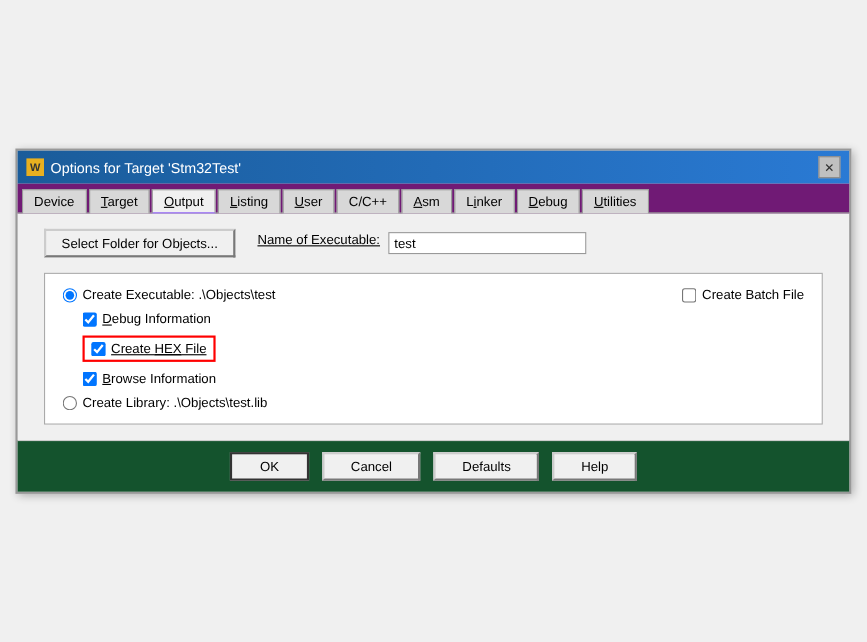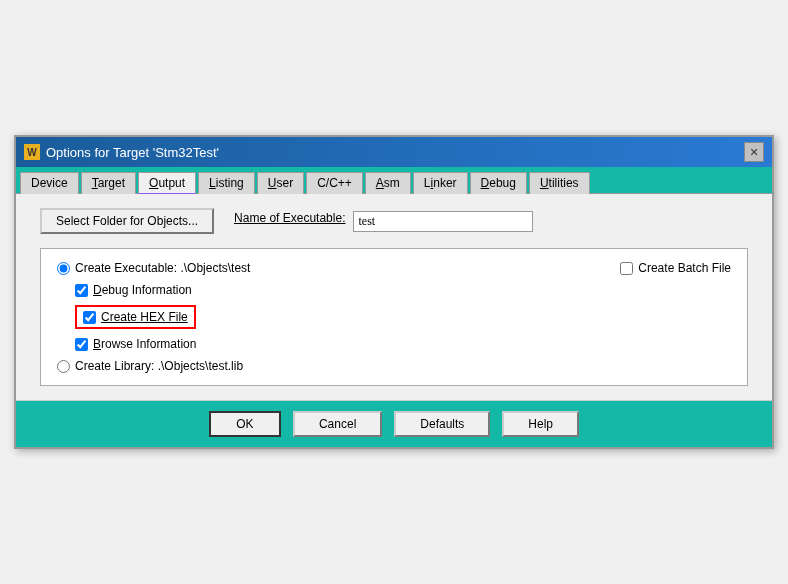--- a/index.html
+++ b/index.html
@@ -57,21 +57,21 @@
       background: #c0c0c0;
       border: 1px solid #888;
       cursor: pointer;
       display: flex;
       align-items: center;
       justify-content: center;
       font-size: 11px;
       color: #333;
     }
     .tab-bar {
-      background: #14b8a6;
+      background: #701a75;
       border-bottom: 1px solid #999;
       display: flex;
       padding: 4px 4px 0 4px;
       gap: 2px;
     }
     .tab {
       padding: 3px 10px;
       border: 1px solid #999;
       border-bottom: none;
       background: #d8d8d8;
@@ -113,21 +113,20 @@
     }
     .name-executable-label span {
       text-decoration: underline;
     }
     .name-executable-input {
       border: 1px solid #999;
       padding: 2px 4px;
       font-size: 12px;
       width: 180px;
       background: white;
-      font-family: Liberation Serif, serif;
     }
     .options-group {
       border: 1px solid #aaa;
       padding: 12px 16px;
       background: white;
       position: relative;
     }
     .option-row {
       display: flex;
       align-items: center;
@@ -170,21 +169,21 @@
     }
     .sub-option {
       margin-left: 18px;
     }
     .bottom-bar {
       padding: 10px 16px;
       display: flex;
       justify-content: center;
       gap: 12px;
       border-top: 1px solid #ccc;
-      background: #14b8a6;
+      background: #14532d;
     }
     .bottom-btn {
       padding: 4px 24px;
       border: 2px outset #ccc;
       background: #f0f0f0;
       cursor: pointer;
       font-size: 12px;
       min-width: 72px;
     }
     .bottom-btn.default-btn {

